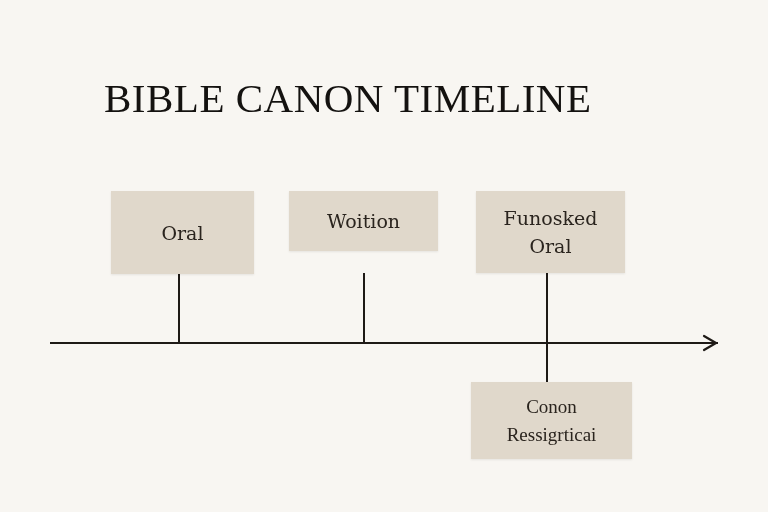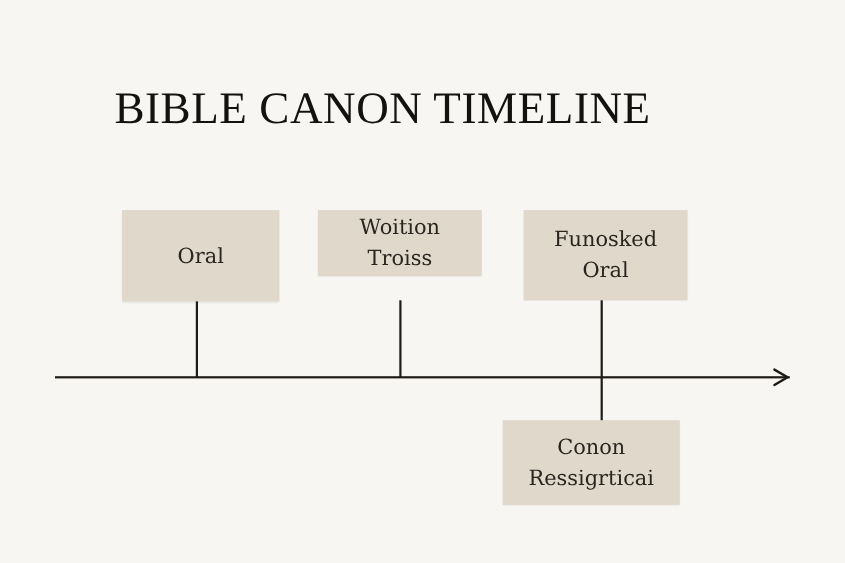--- a/index.html
+++ b/index.html
@@ -56,31 +56,30 @@
 
 <div class="title">BIBLE CANON TIMELINE</div>
 
 <div class="box" style="left:111px; top:191px; width:143px; height:83px;">
   <span>Oral</span>
 </div>
 <div class="vline" style="left:178px; top:274px; height:69px;"></div>
 
 <div class="box" style="left:289px; top:191px; width:149px; height:60px;">
   <span>Woition</span>
-  <span>Troiss</span>
 </div>
 <div class="vline" style="left:363px; top:273px; height:70px;"></div>
 
 <div class="box" style="left:476px; top:191px; width:149px; height:82px;">
   <span>Funosked</span>
   <span>Oral</span>
 </div>
 <div class="vline" style="left:546px; top:273px; height:110px;"></div>
 
 <div class="axis"></div>
 <svg class="arrow" viewBox="0 0 18 18">
   <polyline points="4,2 16,9 4,16" fill="none" stroke="#1e1a16" stroke-width="2.2" stroke-linecap="round" stroke-linejoin="round"></polyline>
 </svg>
 
-<div class="box" style="left:457px; top:382px; width:161px; height:77px;">
+<div class="box" style="left:471px; top:382px; width:161px; height:77px;font-family:Liberation Serif, serif;">
   <span>Conon</span>
   <span>Ressigrticai</span>
 </div>
 
 </body></html>

